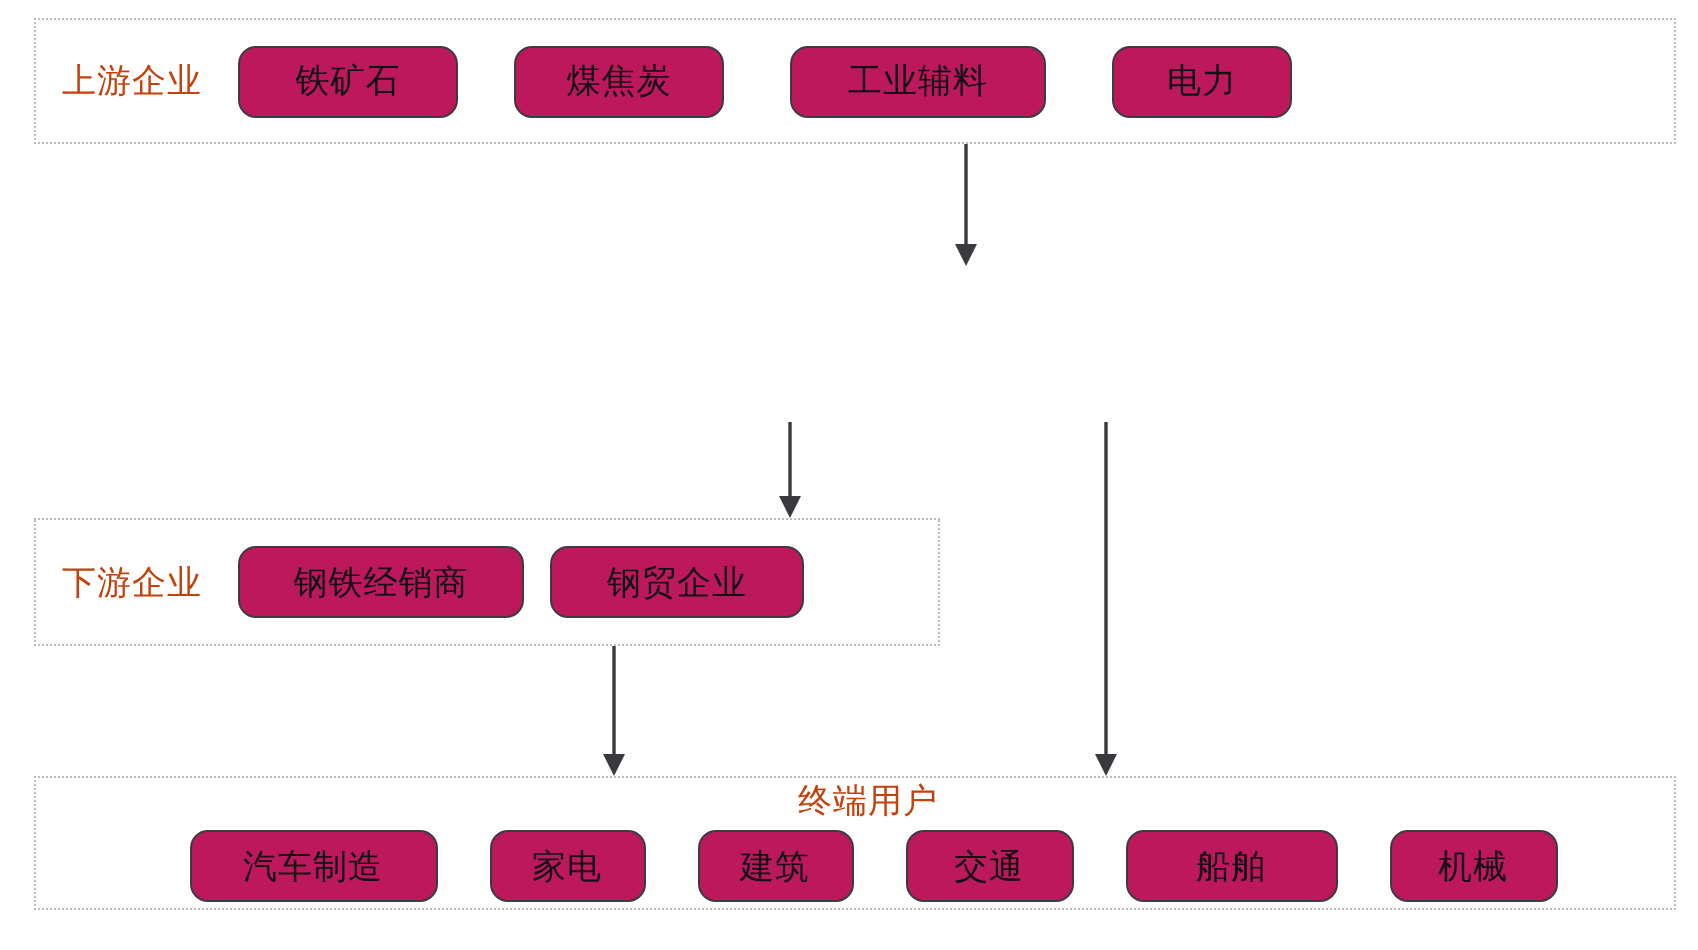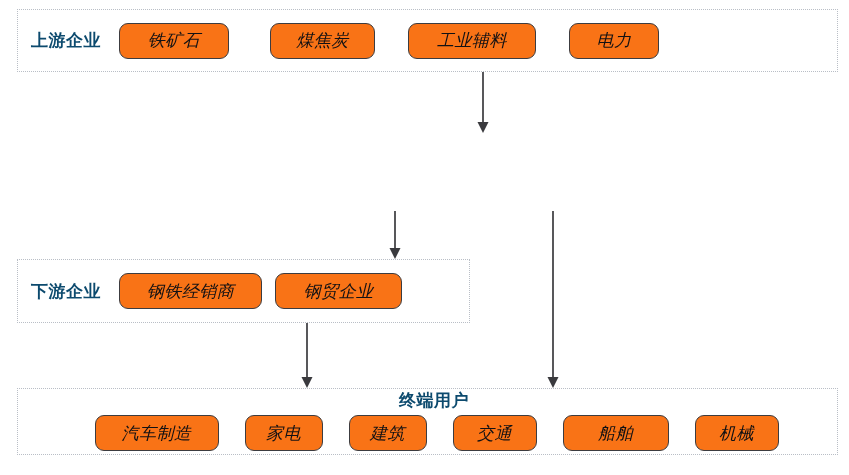--- a/index.html
+++ b/index.html
@@ -27,60 +27,59 @@
     display: flex;
     align-items: center;
   }
   .tier-upstream   { left: 17px;  top: 9px;   width: 821px; height: 63px; }
   .tier-core       { left: 306px; top: 133px; width: 342px; height: 78px; }
   .tier-downstream { left: 17px;  top: 259px; width: 453px; height: 64px; }
   .tier-enduser    { left: 17px;  top: 388px; width: 821px; height: 67px; flex-direction: column; }
 
   
   .tier-label {
-    font-weight: bold;
+    font-weight: normal;
     font-size: 17px;
-    color: #0c4a6e;
+    color: #c2410c;
     letter-spacing: 0.5px;
     white-space: nowrap;
     flex: 0 0 auto;
   }
   .tier-upstream   .tier-label { margin-left: 13px; }
   .tier-core       .tier-label { margin-left: 16px; font-size: 17px; }
   .tier-downstream .tier-label { margin-left: 13px; }
   .tier-enduser    .tier-label { margin-left: 13px; }
 
   
   .nodes {
     display: flex;
     align-items: center;
     flex: 1 1 auto;
   }
   .node {
     box-sizing: border-box;
     border: 1.6px solid #3c3c40;
     border-radius: 9px;
-    background: #f97316;
+    background: #be185d;
     color: #111114;
     font-size: 17px;
     line-height: 1;
     height: 36px;
     display: flex;
     align-items: center;
     justify-content: center;
     white-space: nowrap;
     padding: 0 13px;
     letter-spacing: 0.5px;
-    font-style: italic;
   }
 
   
   .tier-upstream .nodes { margin-left: 18px; gap: 0; }
   .tier-upstream .node:nth-child(1) { width: 110px; }
-  .tier-upstream .node:nth-child(2) { width: 105px; margin-left: 41px; }
+  .tier-upstream .node:nth-child(2) { width: 105px; margin-left: 28px; }
   .tier-upstream .node:nth-child(3) { width: 128px; margin-left: 33px; }
   .tier-upstream .node:nth-child(4) { width: 90px;  margin-left: 33px; }
   .tier-upstream .node:nth-child(5) { width: 74px;  margin-left: 32px; }
 
   
   .tier-core .nodes { margin-left: 18px; }
   .tier-core .node { width: 150px; height: 38px; font-size: 17px; }
 
   
   .tier-downstream .nodes { margin-left: 18px; }

